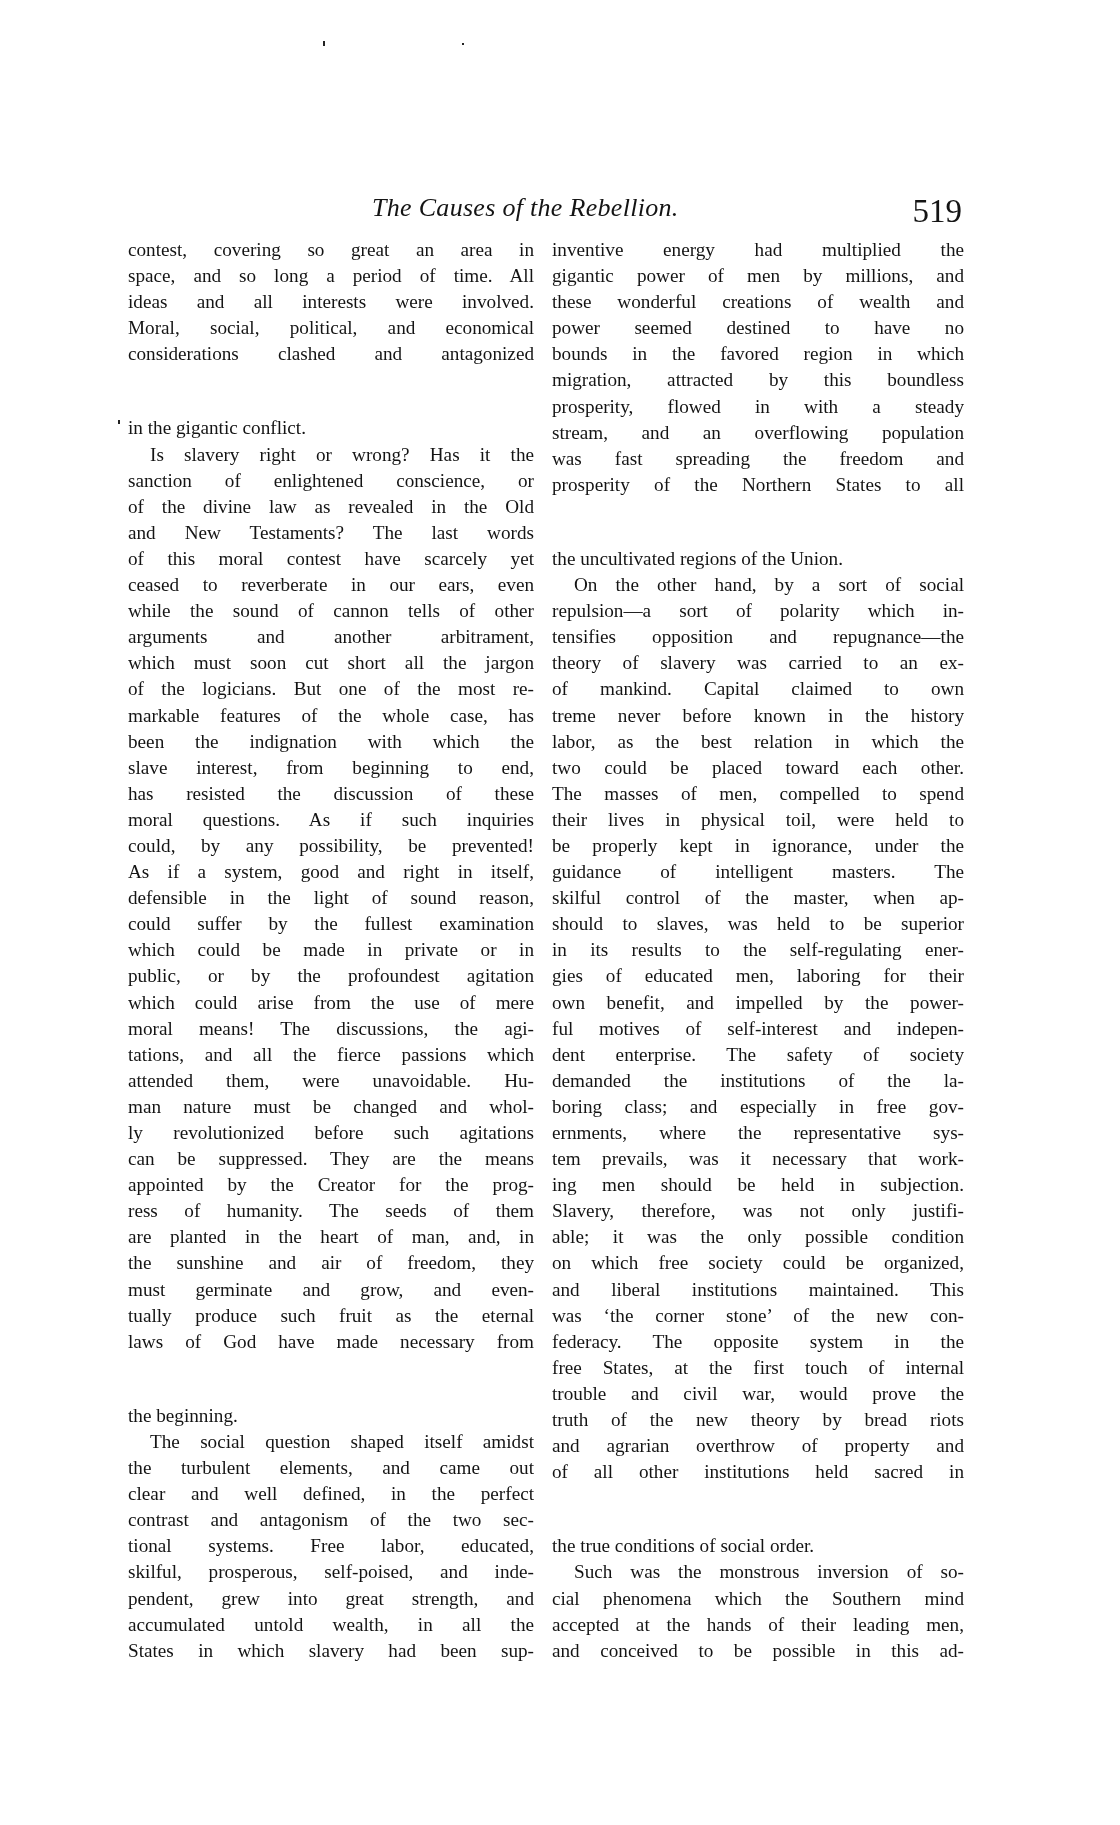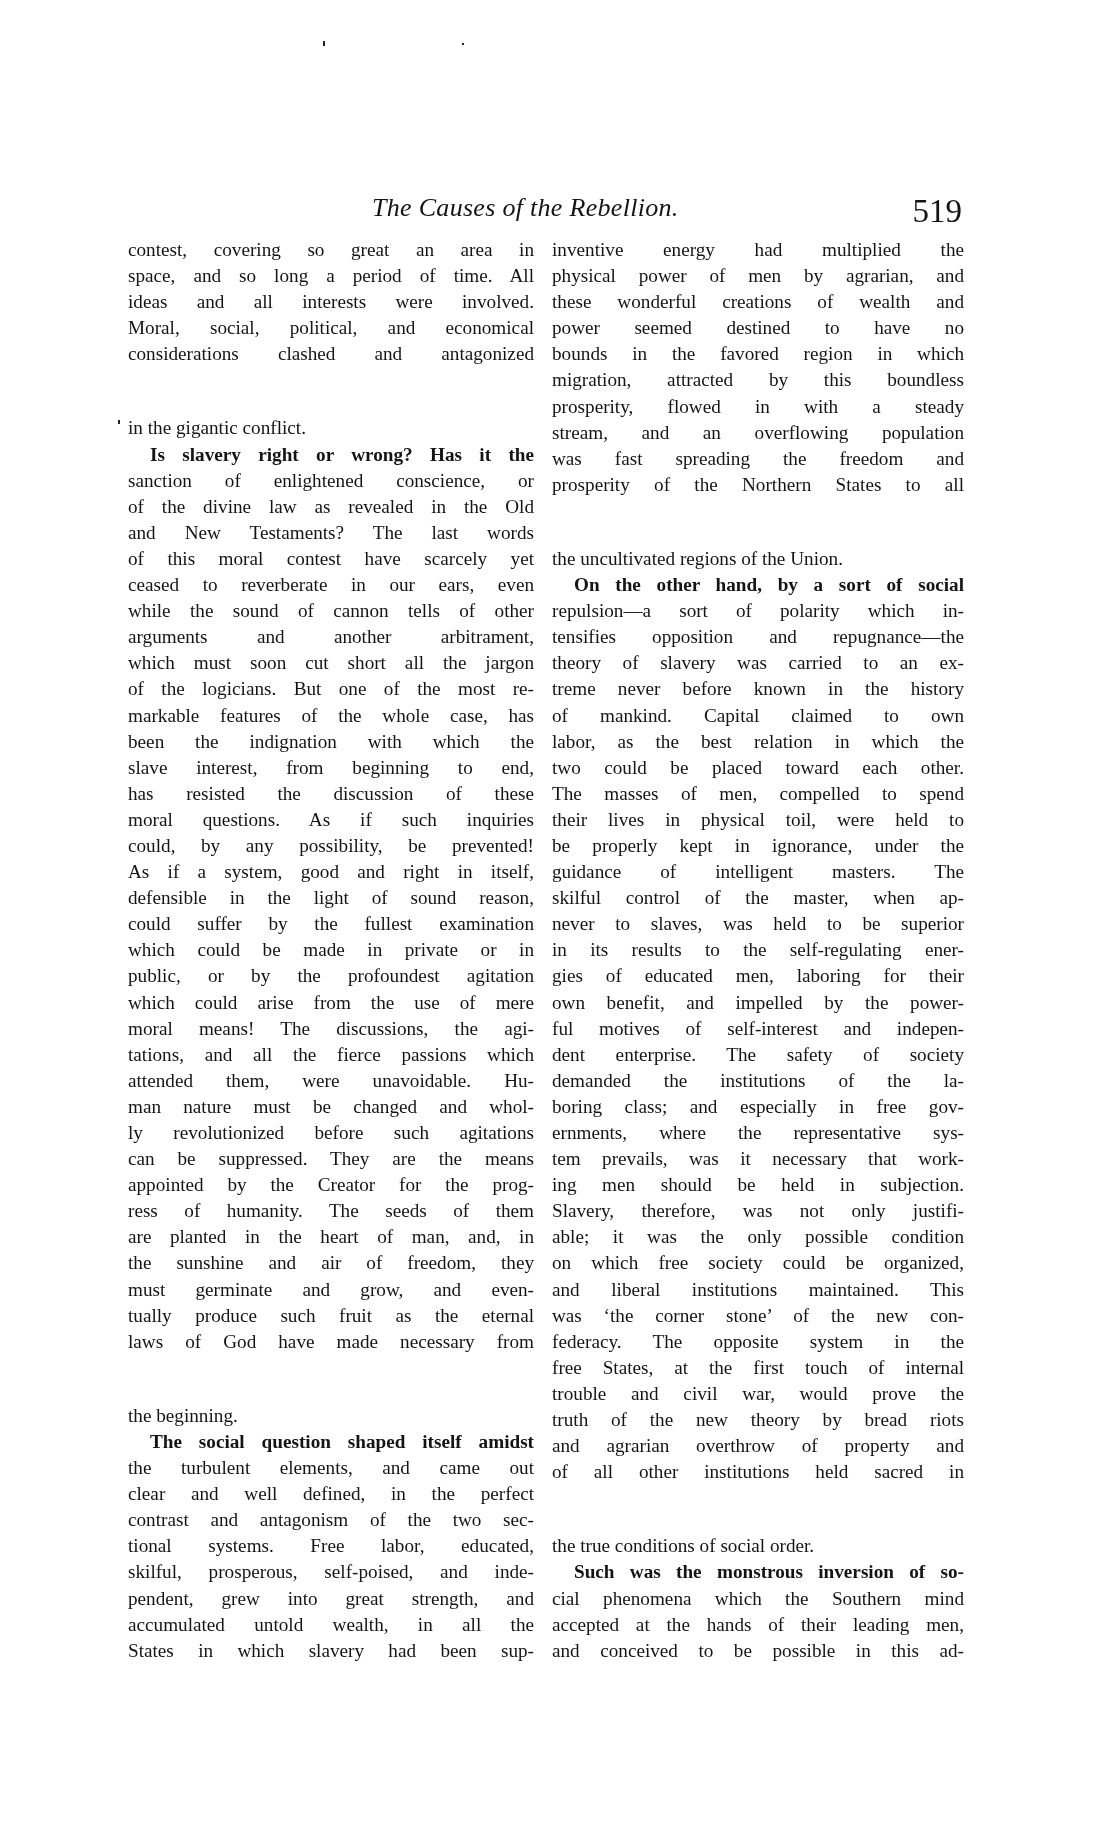--- a/index.html
+++ b/index.html
@@ -23,21 +23,21 @@
     position: absolute; top: 237px;
     font-size: 19.2px; line-height: 26.1px;
   }
   .col-left { left: 128px; width: 406px; }
   .col-right { left: 552px; width: 412px; }
   .line {
     display: block; height: 26.1px; white-space: nowrap;
     text-align: justify; text-align-last: justify; overflow: visible;
   }
   .line.last { text-align-last: left; margin-top: 48px; }
-  .line.indent { padding-left: 22px; font-weight: bold; }
+  .line.indent { padding-left: 22px; }
   .speck { position: absolute; background: #222; }
 </style>
 </head>
 <body>
 
 <div class="page">
   <div class="running-head">
     <span class="running-title">The Causes of the Rebellion.</span>
     <span class="page-number">519</span>
   </div>
@@ -97,46 +97,46 @@
         <span class="line">tional systems. Free labor, educated,</span>
         <span class="line">skilful, prosperous, self-poised, and inde-</span>
         <span class="line">pendent, grew into great strength, and</span>
         <span class="line">accumulated untold wealth, in all the</span>
         <span class="line">States in which slavery had been sup-</span>
       </div>
     </div>
   <div class="column col-right">
       <div>
         <span class="line">inventive energy had multiplied the</span>
-        <span class="line">physical power of men by agrarian, and</span>
+        <span class="line">gigantic power of men by millions, and</span>
         <span class="line">these wonderful creations of wealth and</span>
         <span class="line">power seemed destined to have no</span>
         <span class="line">bounds in the favored region in which</span>
         <span class="line">migration, attracted by this boundless</span>
         <span class="line">prosperity, flowed in with a steady</span>
         <span class="line">stream, and an overflowing population</span>
         <span class="line">was fast spreading the freedom and</span>
         <span class="line">prosperity of the Northern States to all</span>
         <span class="line last">the uncultivated regions of the Union.</span>
       </div>
       <div>
         <span class="line indent">On the other hand, by a sort of social</span>
         <span class="line">repulsion—a sort of polarity which in-</span>
         <span class="line">tensifies opposition and repugnance—the</span>
         <span class="line">theory of slavery was carried to an ex-</span>
+        <span class="line">of mankind. Capital claimed to own</span>
         <span class="line">treme never before known in the history</span>
-        <span class="line">of mankind. Capital claimed to own</span>
         <span class="line">labor, as the best relation in which the</span>
         <span class="line">two could be placed toward each other.</span>
         <span class="line">The masses of men, compelled to spend</span>
         <span class="line">their lives in physical toil, were held to</span>
         <span class="line">be properly kept in ignorance, under the</span>
         <span class="line">guidance of intelligent masters. The</span>
         <span class="line">skilful control of the master, when ap-</span>
-        <span class="line">never to slaves, was held to be superior</span>
+        <span class="line">should to slaves, was held to be superior</span>
         <span class="line">in its results to the self-regulating ener-</span>
         <span class="line">gies of educated men, laboring for their</span>
         <span class="line">own benefit, and impelled by the power-</span>
         <span class="line">ful motives of self-interest and indepen-</span>
         <span class="line">dent enterprise. The safety of society</span>
         <span class="line">demanded the institutions of the la-</span>
         <span class="line">boring class; and especially in free gov-</span>
         <span class="line">ernments, where the representative sys-</span>
         <span class="line">tem prevails, was it necessary that work-</span>
         <span class="line">ing men should be held in subjection.</span>

